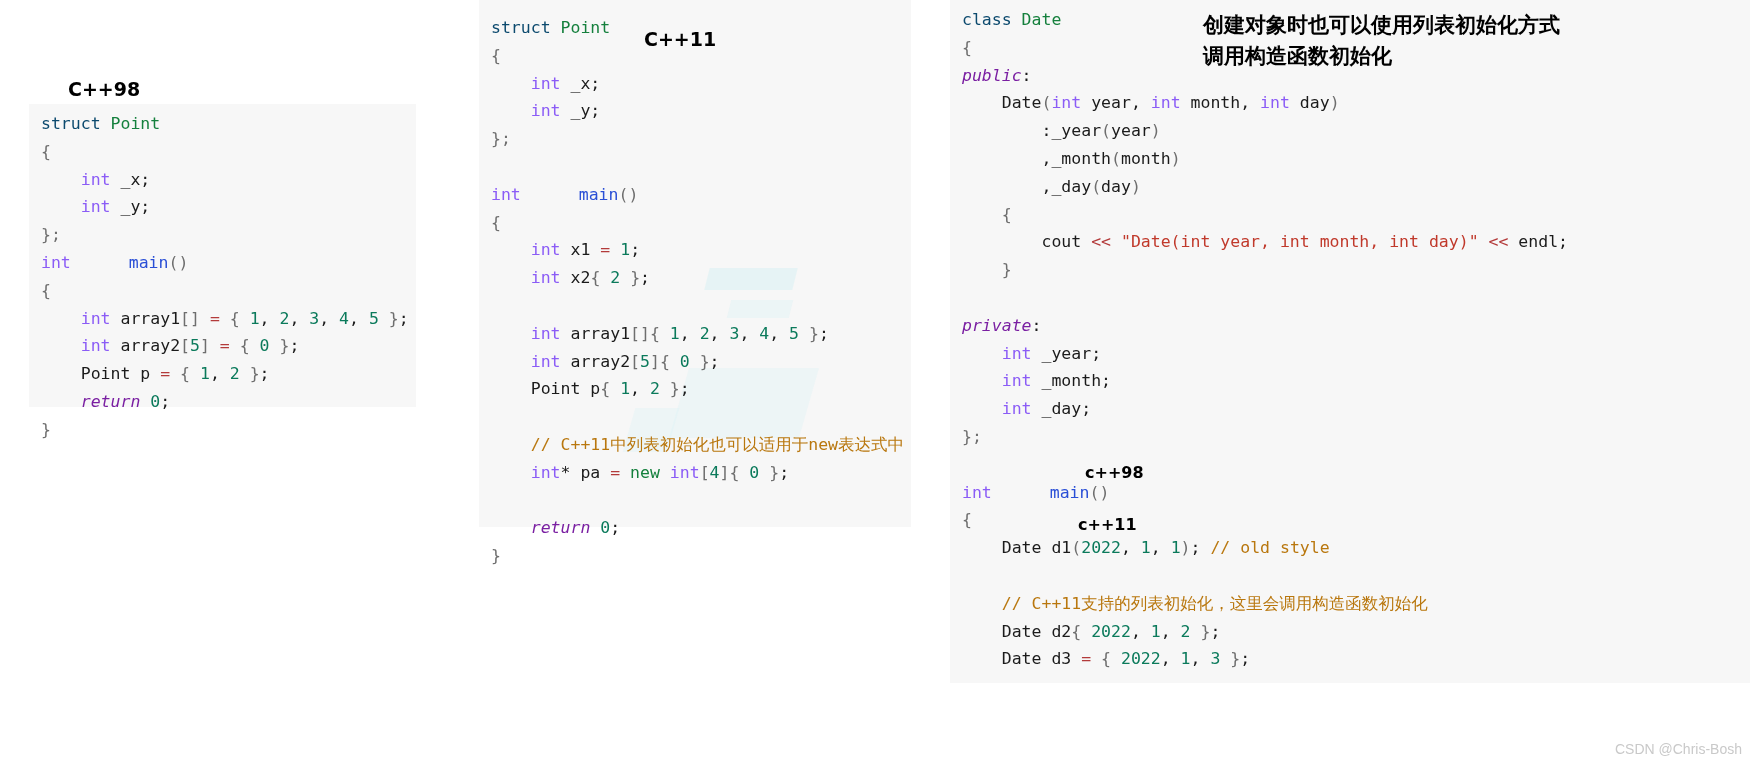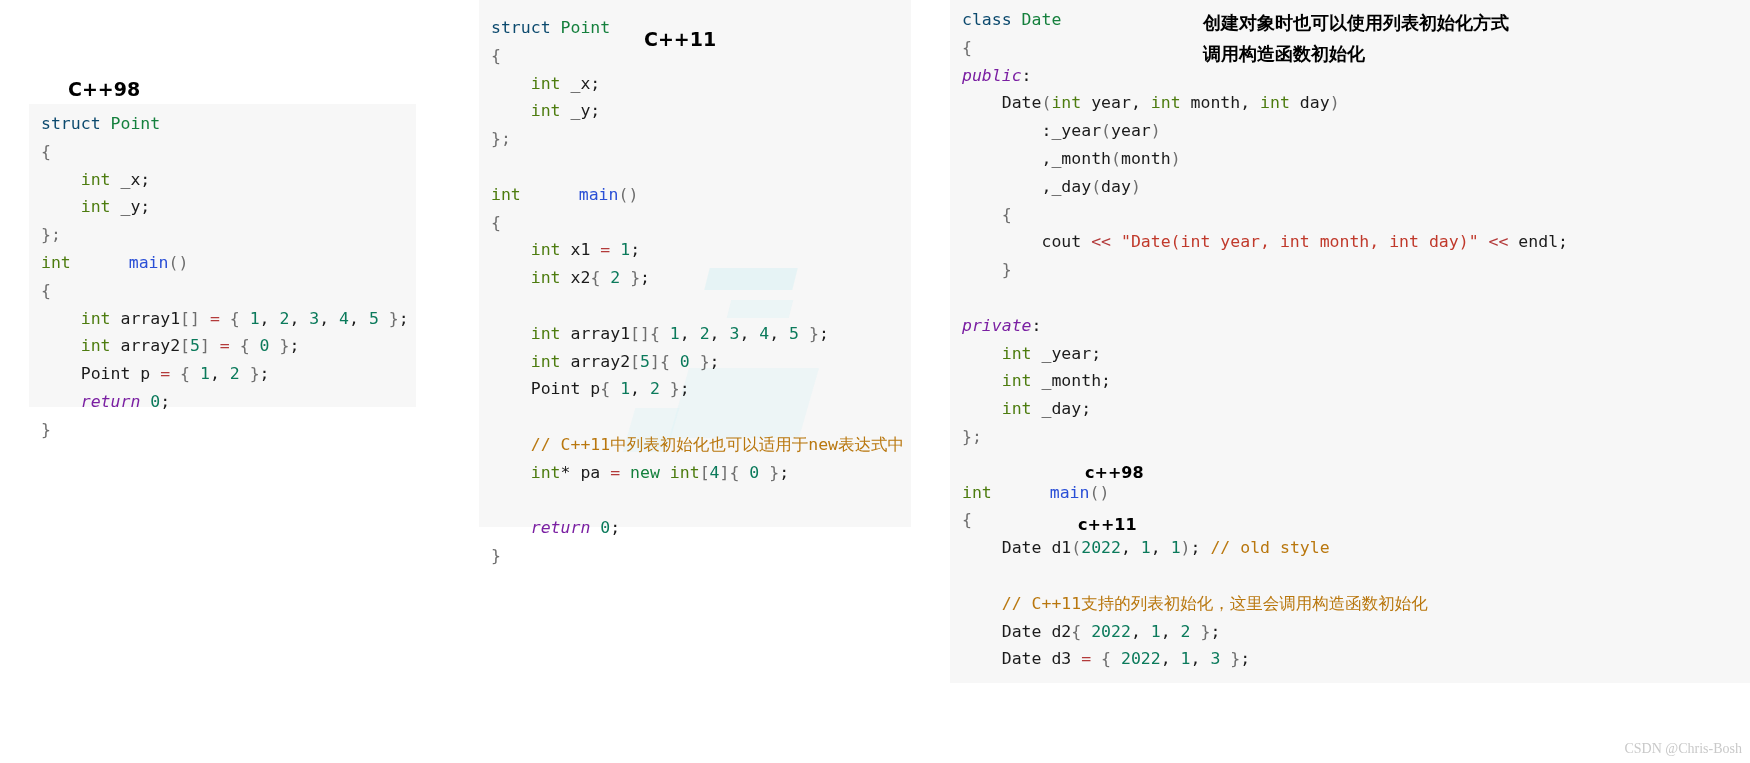--- a/index.html
+++ b/index.html
@@ -26,55 +26,55 @@
     font-size: 16.5px;
     line-height: 27.8px;
     white-space: pre;
     color: #24292e;
   }
   .code .ln { display: block; height: 27.8px; }
 
   
   .kw   { color: #0c4a6e; }           
   .kw2  { color: #7a1fa2; font-style: italic; }           
-  .type { color: #4d7c0f; }           
+  .type { color: #8b5cf6; }           
   .cls  { color: #15803d; }           
   .fn   { color: #2a4fd6; margin-left: 48px; }           
   .num  { color: #0b7a5b; }           
   .op   { color: #b33a3a; }           
   .str  { color: #c0392b; }           
   .cmt  { color: #b9770e; text-align: center; }           
   .pun  { color: #6e6e6e; }           
   .pln  { color: #1b1b1b; }           
 
   
   .callout {
     position: absolute;
     font-family: "DejaVu Sans", sans-serif;
     font-weight: bold;
     color: #000000;
     white-space: nowrap;
   }
   .callout.big   { font-size: 19px; }
   .callout.small { font-size: 16px; }
-  .callout.cn    { font-size: 18px; }
+  .callout.cn    { font-size: 21px; }
 
   
   .smudge {
     position: absolute;
     background: #d8f1f4;
     opacity: .55;
     pointer-events: none;
   }
 
   .watermark {
     position: absolute;
     right: 8px;
     bottom: 6px;
-    font-family: Liberation Serif, serif;
+    font-family: Liberation Sans, sans-serif;
     font-size: 14px;
     color: #c9c9c9;
     white-space: nowrap;
   }
 </style>
 </head>
 <body>
 
 <div class="callout big" style="left:68px; top:78px;">C++98</div>
 

